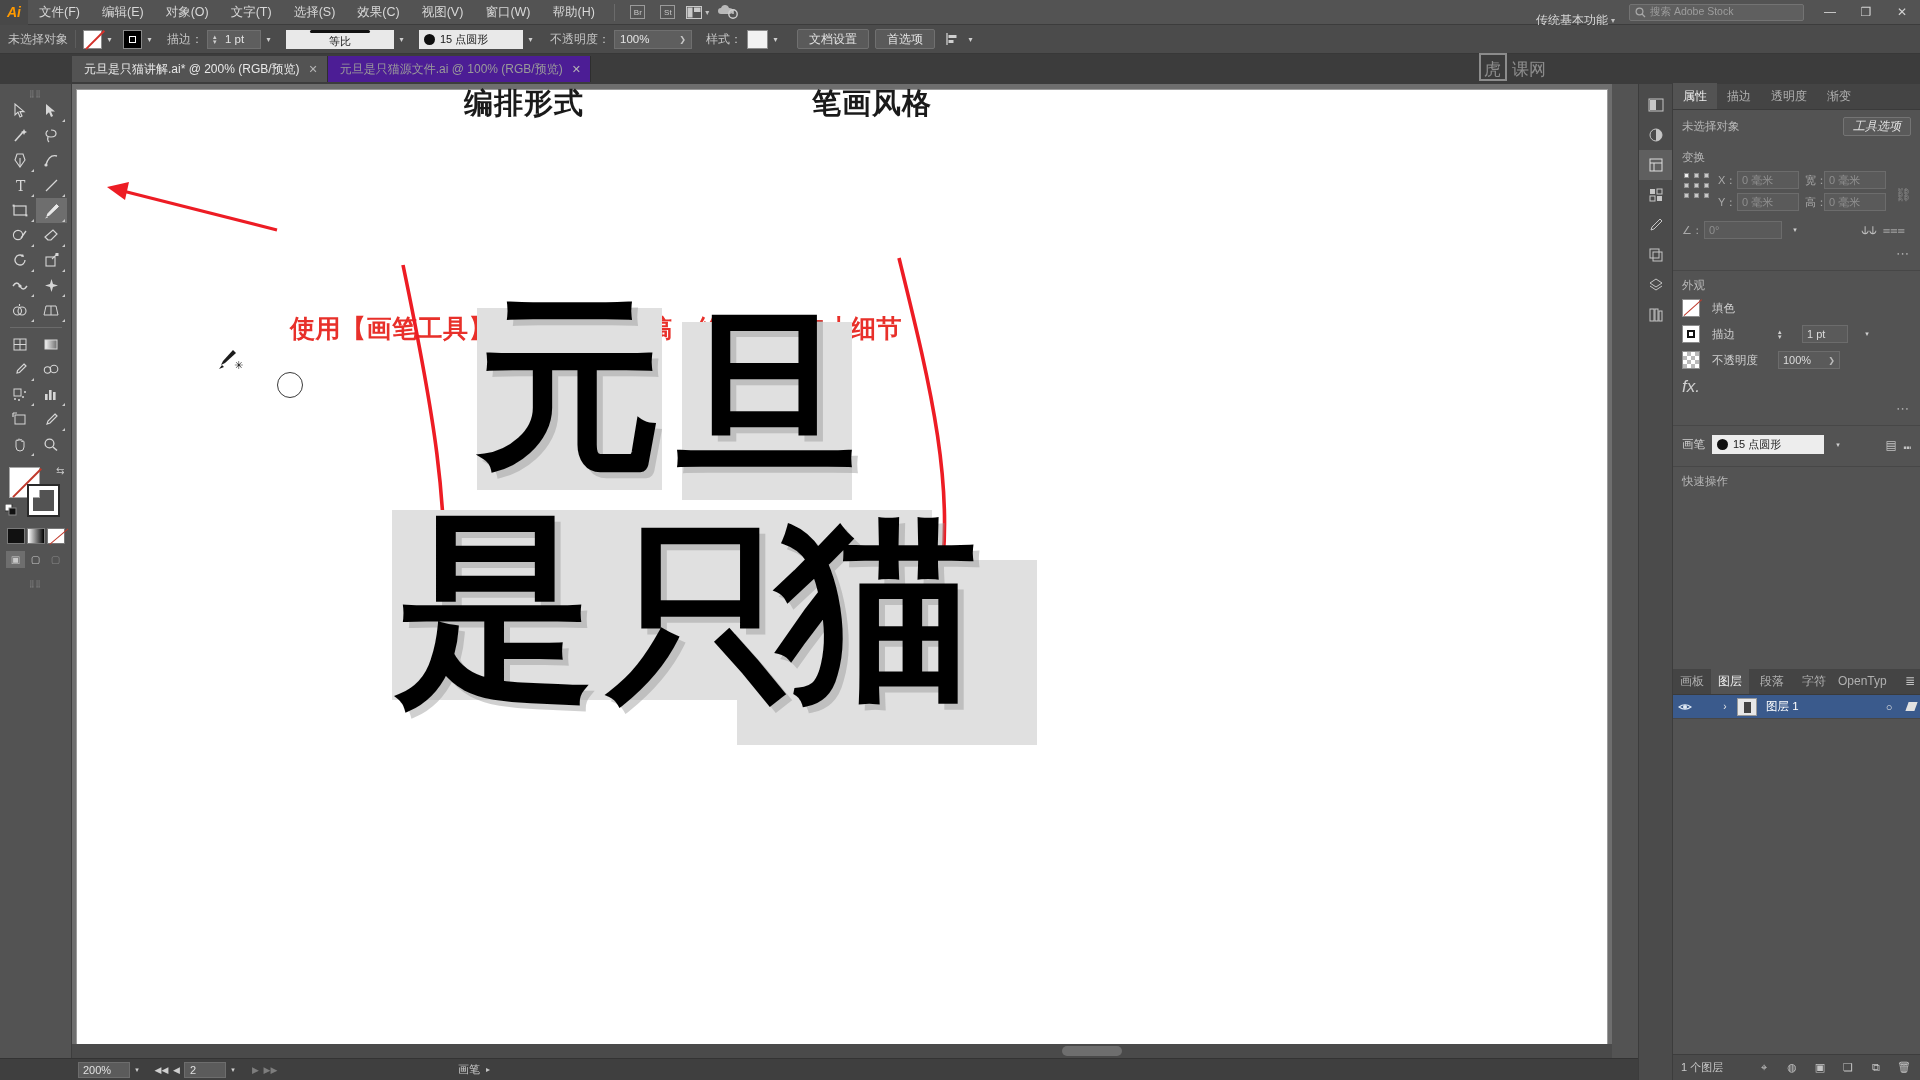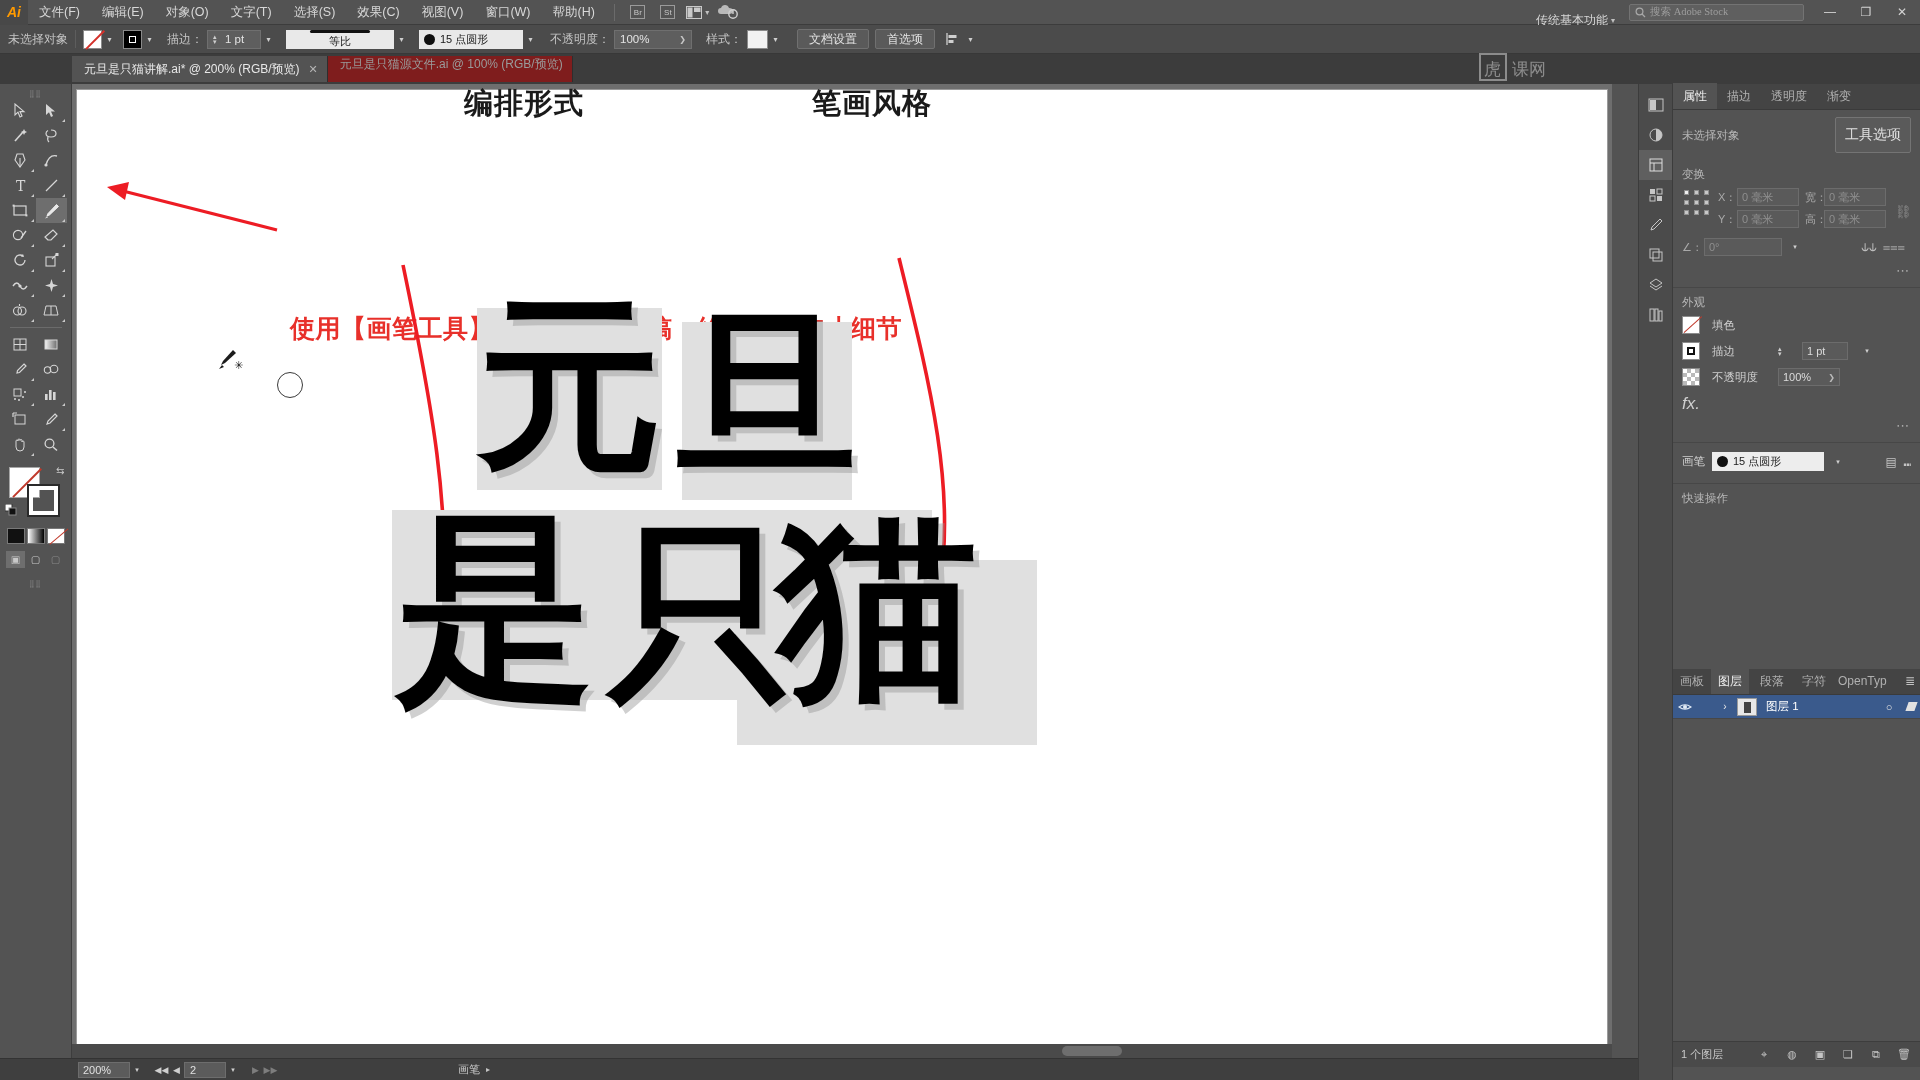--- a/index.html
+++ b/index.html
@@ -37,21 +37,21 @@
   .mi-box { width:15px;height:14px;border:1px solid #9a9a9a; font-size:8px;
             display:flex;align-items:center;justify-content:center;color:#c9c9c9;}
   .mi-arr { font-size:8px; color:#c0c0c0; margin-left:3px; }
   .menubar-right { margin-left:auto; display:flex; align-items:center; height:25px; }
   .workspace-sel {
     display:flex; align-items:center; font-size:12px; color:#d8d8d8; padding:0 6px;margin-top:17px;
   }
   .stock-search {
     display:flex; align-items:center; height:17px; width:175px;
     background:#5f5f5f; border:1px solid #737373; border-radius:2px;
-    margin:0 8px; padding:0 5px; color:#9d9d9d; font-size:10.5px; gap:4px;font-family:Liberation Serif, serif;
+    margin:0 8px; padding:0 5px; color:#9d9d9d; font-size:10.5px; gap:4px;
   }
   .wbtn { width:36px; height:25px; display:flex; align-items:center; justify-content:center;
           color:#d4d4d4; font-size:12px; }
 
   
   .controlbar {
     position:absolute; left:0; top:25px; width:1920px; height:29px;
     background:#4b4b4b; display:flex; align-items:center; padding-left:8px;
     border-bottom:1px solid #383838; gap:0;
   }
@@ -106,21 +106,21 @@
   
   .tabbar {
     position:absolute; left:0; top:54px; width:1920px; height:30px;
     background:#3c3c3c; display:flex; align-items:center; padding-left:72px;
   }
   .doc-tab {
     height:26px; display:flex; align-items:center; gap:9px; padding:0 9px 0 12px;
     font-size:12px; border-right:1px solid #2e2e2e; white-space:nowrap;
   }
   .doc-tab.active { background:#535353; color:#e8e8e8; }
-  .doc-tab.inactive { background:#7f1d1d; color:#9a9a9a;flex-direction:column; }
+  .doc-tab.inactive { background:#4c1d95; color:#9a9a9a; }
   .tab-x { font-size:11px; color:#b5b5b5; }
 
   
   .toolbar {
     position:absolute; left:0; top:84px; width:72px; height:996px;
     background:#535353; border-right:1px solid #3d3d3d;
     padding-top:6px;
   }
   .tool-grip { height:8px; display:flex; align-items:center; justify-content:center;
                color:#8d8d8d; font-size:7px; letter-spacing:1px; }
@@ -249,22 +249,22 @@
   }
   .ptab {
     height:26px; line-height:26px; padding:0 10px; font-size:12px; color:#b0b0b0;
     white-space:nowrap;
   }
   .ptab.active { background:#535353; color:#efefef; }
   .panel-section { padding:7px 9px 0; }
   .sec-title { font-size:11.5px; color:#b7b7b7; margin-bottom:6px; }
   .row { display:flex; align-items:center; gap:6px; margin-bottom:7px; }
   .tool-opt-btn {
-    height:36px; padding:0 9px; background:#5a5a5a; border:1px solid #747474;
-    font-size:14px; color:#e0e0e0; display:flex; align-items:center; border-radius:2px;
+    height:19px; padding:0 9px; background:#5a5a5a; border:1px solid #747474;
+    font-size:12px; color:#e0e0e0; display:flex; align-items:center; border-radius:2px;font-style:italic;
   }
   .ref-grid { width:28px; height:28px; display:grid; grid-template-columns:repeat(3,1fr);
               grid-template-rows:repeat(3,1fr); gap:2px; }
   .ref-grid i { background:#c8c8c8; width:5px; height:5px; border:1px solid #8e8e8e;
                 justify-self:center; align-self:center; }
   .ref-grid i.on { background:#f0f0f0; }
   .xy-field {
     height:18px; width:62px; background:#5a5a5a; border:1px solid #6c6c6c;
     color:#8e8e8e; font-size:11px; display:flex; align-items:center; padding-left:4px;
   }
@@ -298,21 +298,21 @@
   .layer-row {
     height:24px; display:flex; align-items:center; background:#3a5a8c; color:#fff;
     font-size:11.5px; gap:0; border-bottom:1px solid #474747; position:relative;
   }
   .lr-cell { display:flex; align-items:center; justify-content:center; }
   .lr-thumb { width:20px; height:18px; background:#e8e8e8; border:1px solid #9a9a9a;
               margin-left:4px; position:relative; }
   .lr-thumb:after { content:""; position:absolute; left:6px; top:3px; width:7px; height:11px;
                     background:#444; }
   .layers-footer {
-    position:absolute; left:0; right:0; bottom:13px; height:26px; background:#4a4a4a;
+    position:absolute; left:0; right:0; bottom:0; height:26px; background:#4a4a4a;
     display:flex; align-items:center; padding:0 8px; gap:12px; font-size:11px; color:#cacaca;
     border-top:1px solid #3d3d3d;
   }
   .lf-ic { width:16px; height:16px; display:flex; align-items:center; justify-content:center;
            color:#c4c4c4; font-size:11px; }
   .watermark {
     position:absolute; right:0px; top:44px; width:186px; height:40px;
     display:flex; align-items:center; justify-content:flex-end; opacity:.55;
     pointer-events:none;
   }

